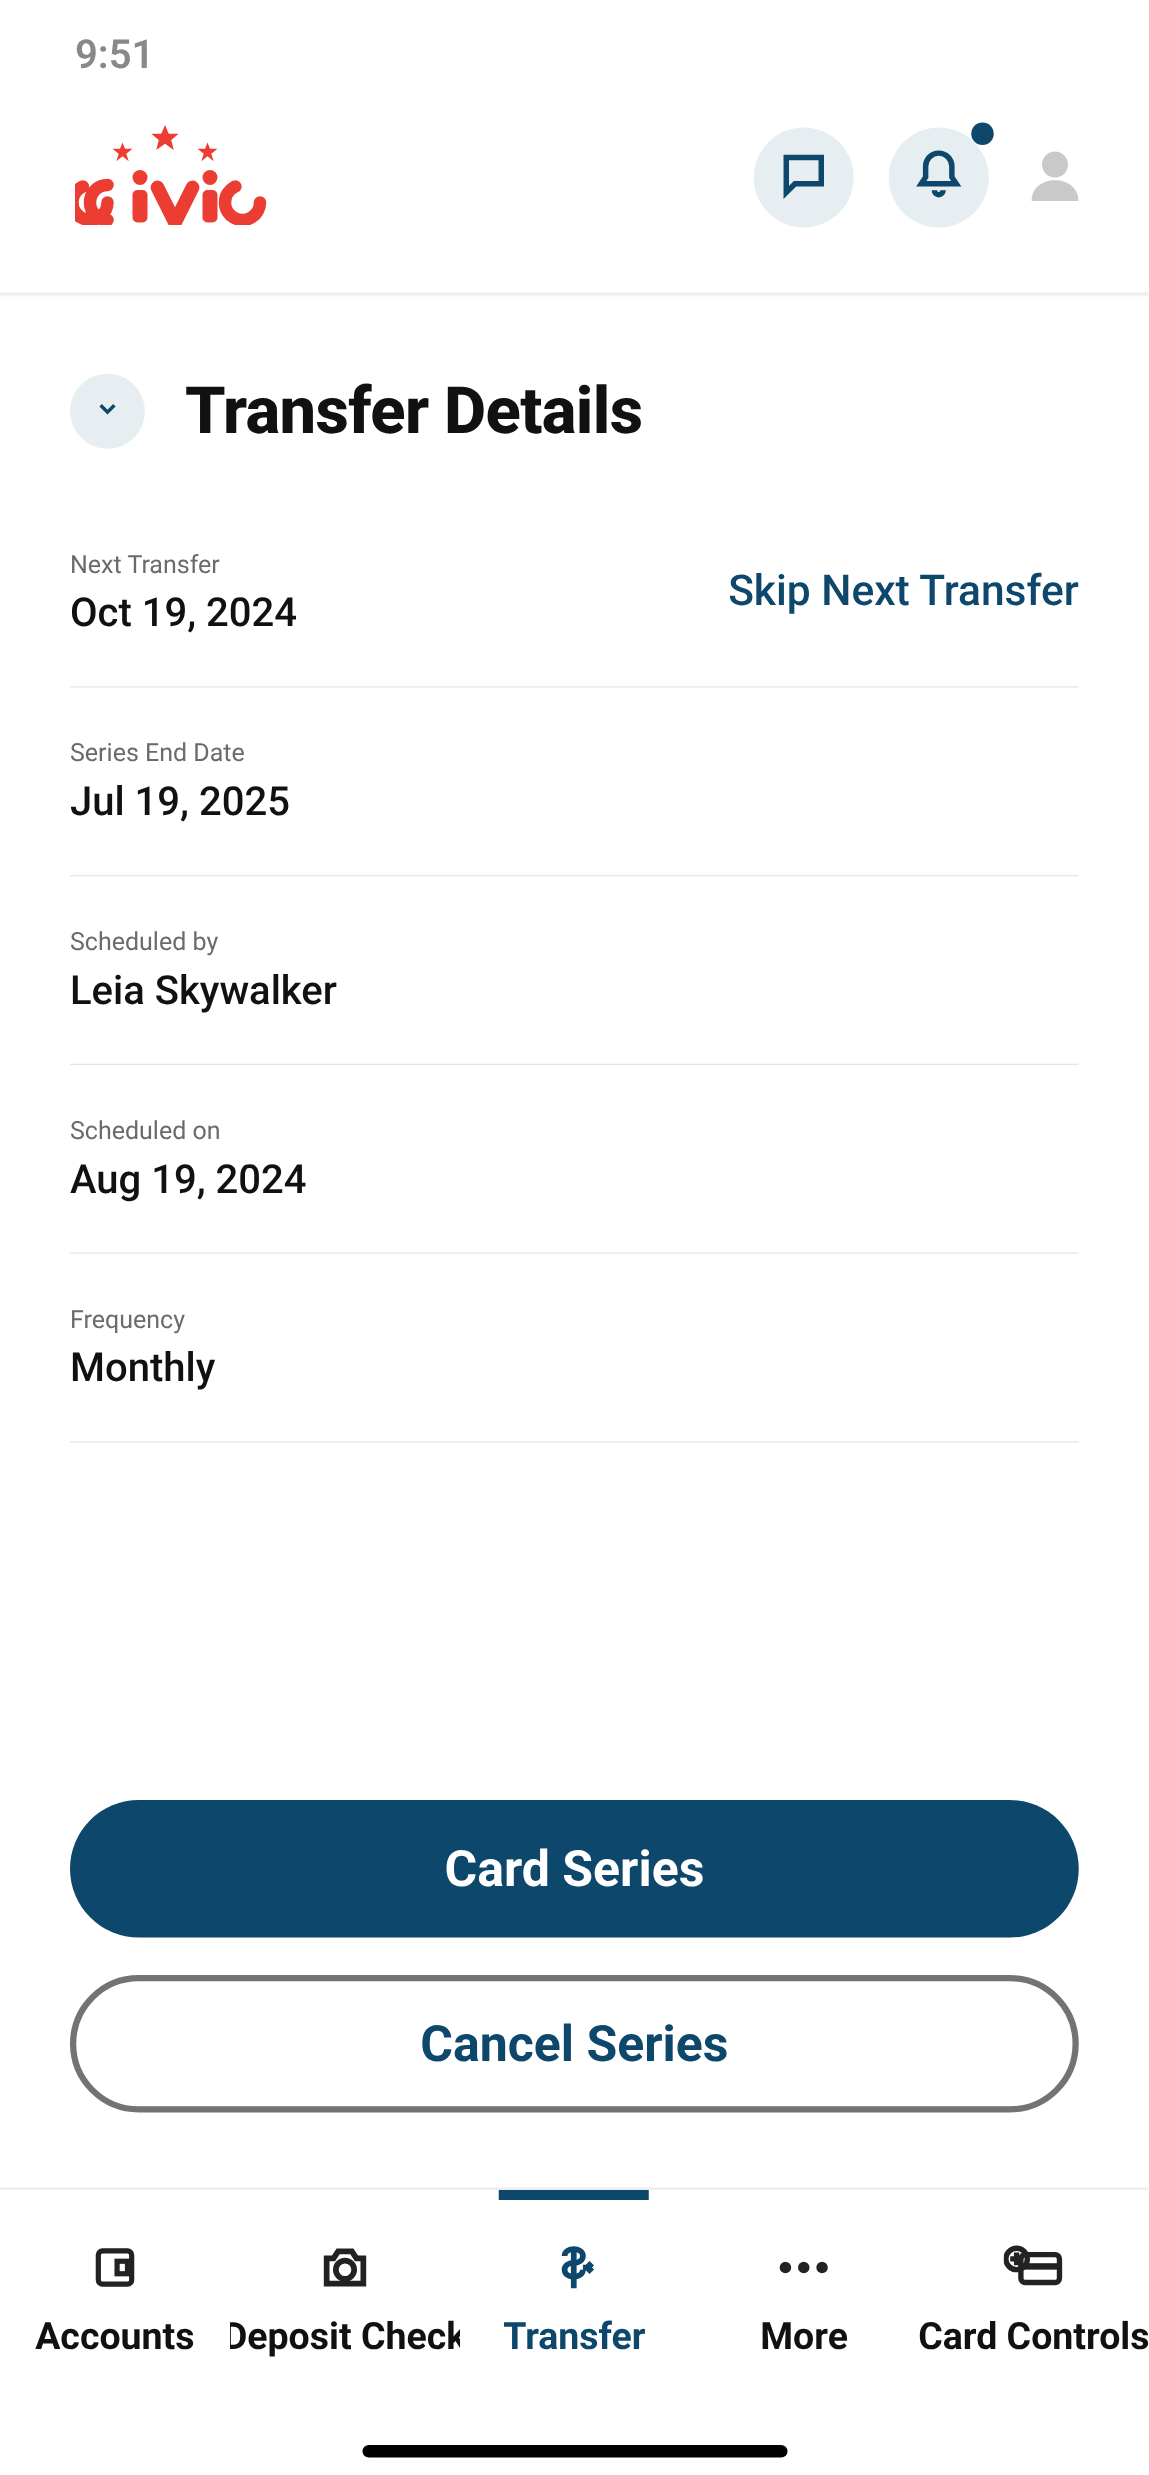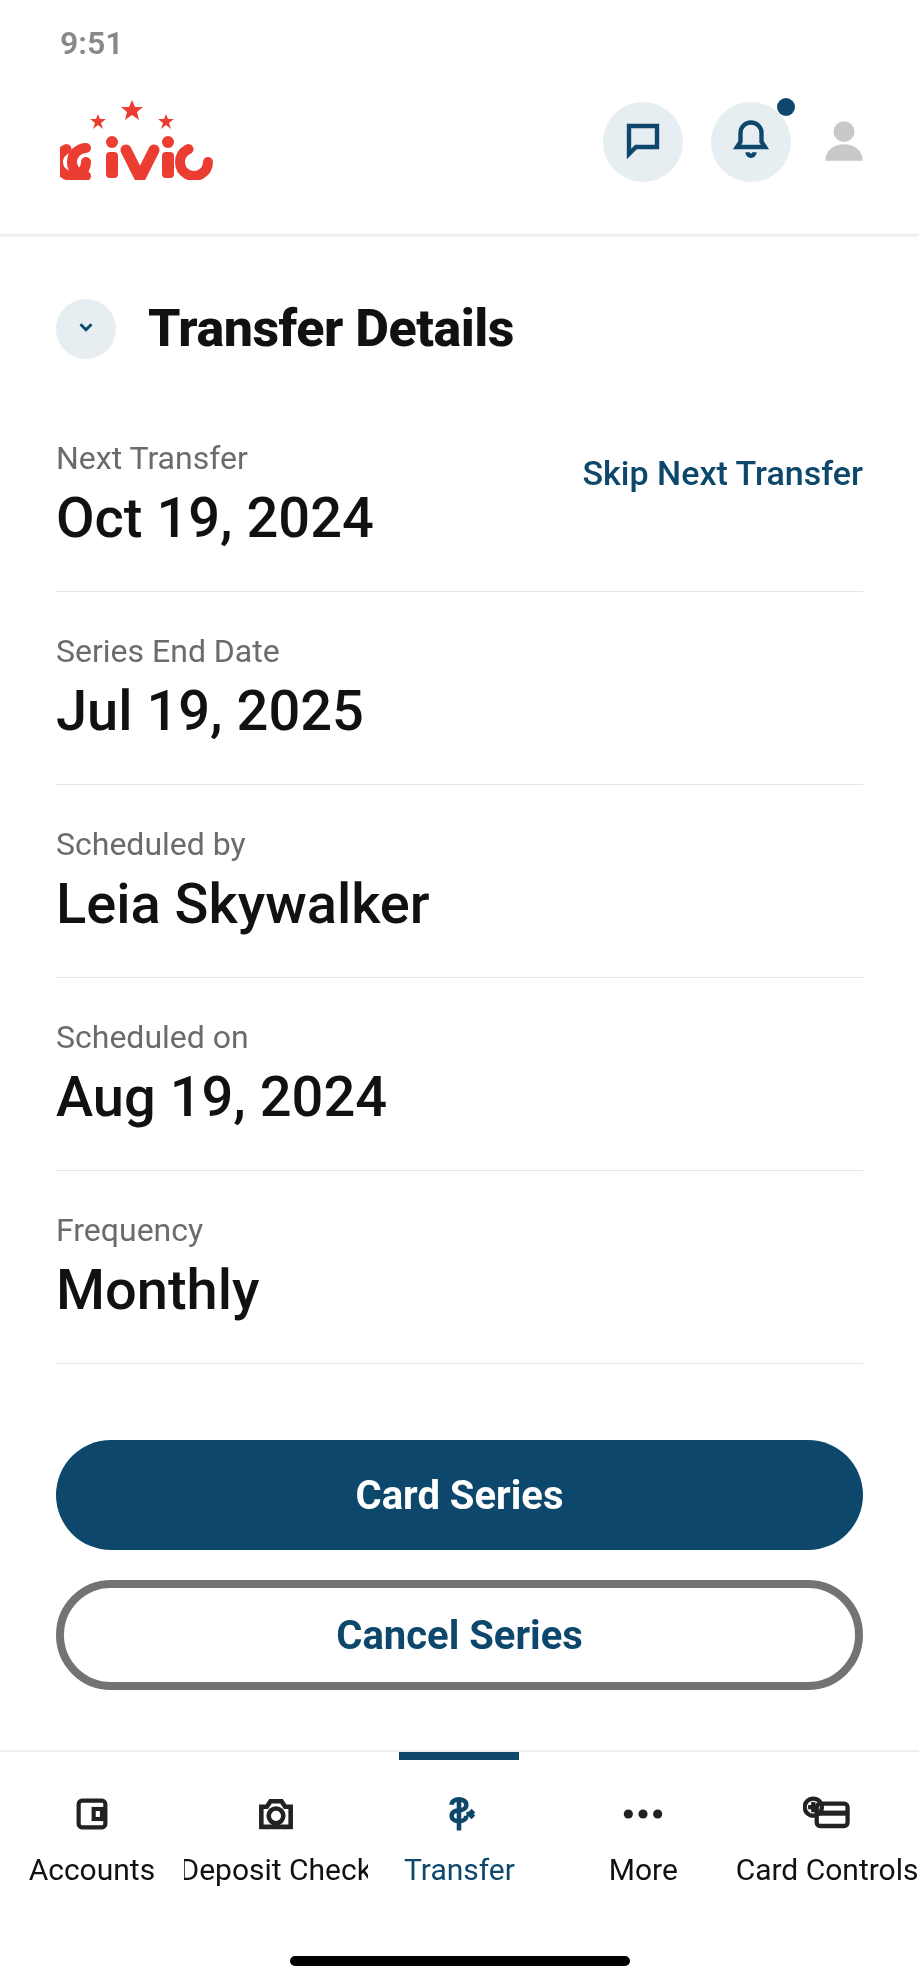--- a/index.html
+++ b/index.html
@@ -13,35 +13,35 @@
   .icon-circle svg { width: 42px; height: 42px; stroke: #0d476b; stroke-width: 2.5; fill: none; }
   .notif-dot { position: absolute; top: -4px; right: -4px; width: 18px; height: 18px; border-radius: 50%; background: #0d476b; }
   .profile-icon svg { width: 50px; height: 50px; fill: #c9c9c9; }
   .divider-shadow { height: 4px; background: linear-gradient(#e8e8e8, transparent); }
   .section { padding: 60px 56px 0 56px; }
   .section-title-row { display: flex; align-items: center; gap: 32px; margin-bottom: 80px; }
   .collapse-btn { width: 60px; height: 60px; border-radius: 50%; background: #e6eef2; display: flex; align-items: center; justify-content: center; }
   .collapse-btn svg { width: 22px; height: 22px; stroke: #0d476b; stroke-width: 3; fill: none; }
   .section-title { font-size: 52px; font-weight: 800; letter-spacing: -0.5px; }
   .detail-row { padding: 0 0 40px 0; border-bottom: 1px solid #e5e5e5; margin-bottom: 40px; position: relative; }
-  .detail-label { font-size: 32px; color: #6b6b6b; font-weight: 400; margin-bottom: 8px; }
-  .detail-value { font-size: 56px; font-weight: 500; color: #111; }
+  .detail-label { font-size: 20px; color: #6b6b6b; font-weight: 400; margin-bottom: 8px; }
+  .detail-value { font-size: 32px; font-weight: 500; color: #111; }
   .skip-link { position: absolute; right: 0; top: 14px; font-size: 34px; color: #0d476b; font-weight: 500; }
   .actions-bar { position: absolute; left: 0; right: 0; top: 1400px; padding: 40px 56px 30px 56px; background: #fff; z-index: 5; }
   .bg-hint { position: absolute; left: 0; right: 0; top: 1530px; text-align: center; font-size: 36px; color: #aaa; z-index: 1; }
   .btn { width: 100%; height: 110px; border-radius: 70px; font-size: 40px; font-weight: 700; display: flex; align-items: center; justify-content: center; margin-bottom: 30px; }
   .btn-primary { background: #0d476b; color: #fff; border: none; }
-  .btn-outline { background: #fff; color: #0d476b; border: 8px solid #737373; }
+  .btn-outline { background: #fff; color: #0d476b; border: 5px solid #737373; }
   .bottom-nav { position: absolute; left: 0; right: 0; bottom: 0; height: 230px; border-top: 2px solid #eee; display: flex; background: #fff; z-index: 10; }
   .nav-item { flex: 1; display: flex; flex-direction: column; align-items: center; padding-top: 40px; gap: 16px; overflow: hidden; position: relative; }
   .nav-item.active::before { content: ""; position: absolute; top: 0; left: 50%; transform: translateX(-50%); width: 120px; height: 8px; background: #0d476b; }
   .nav-icon { height: 44px; display: flex; align-items: center; justify-content: center; }
   .nav-icon svg { stroke: #222; fill: none; stroke-width: 2.5; }
   .nav-item.active .nav-icon svg { stroke: #0d476b; }
-  .nav-label { font-size: 30px; font-weight: 400; color: #111; white-space: nowrap; }
+  .nav-label { font-size: 30px; font-weight: 700; color: #111; white-space: nowrap; }
   .nav-item.active .nav-label { color: #0d476b; }
   .home-indicator { position: absolute; bottom: 14px; left: 50%; transform: translateX(-50%); width: 340px; height: 10px; background: #000; border-radius: 6px; }
 </style>
 </head>
 <body>
 
 <div class="status-bar">
   <span>9:51</span>
 </div>
 

